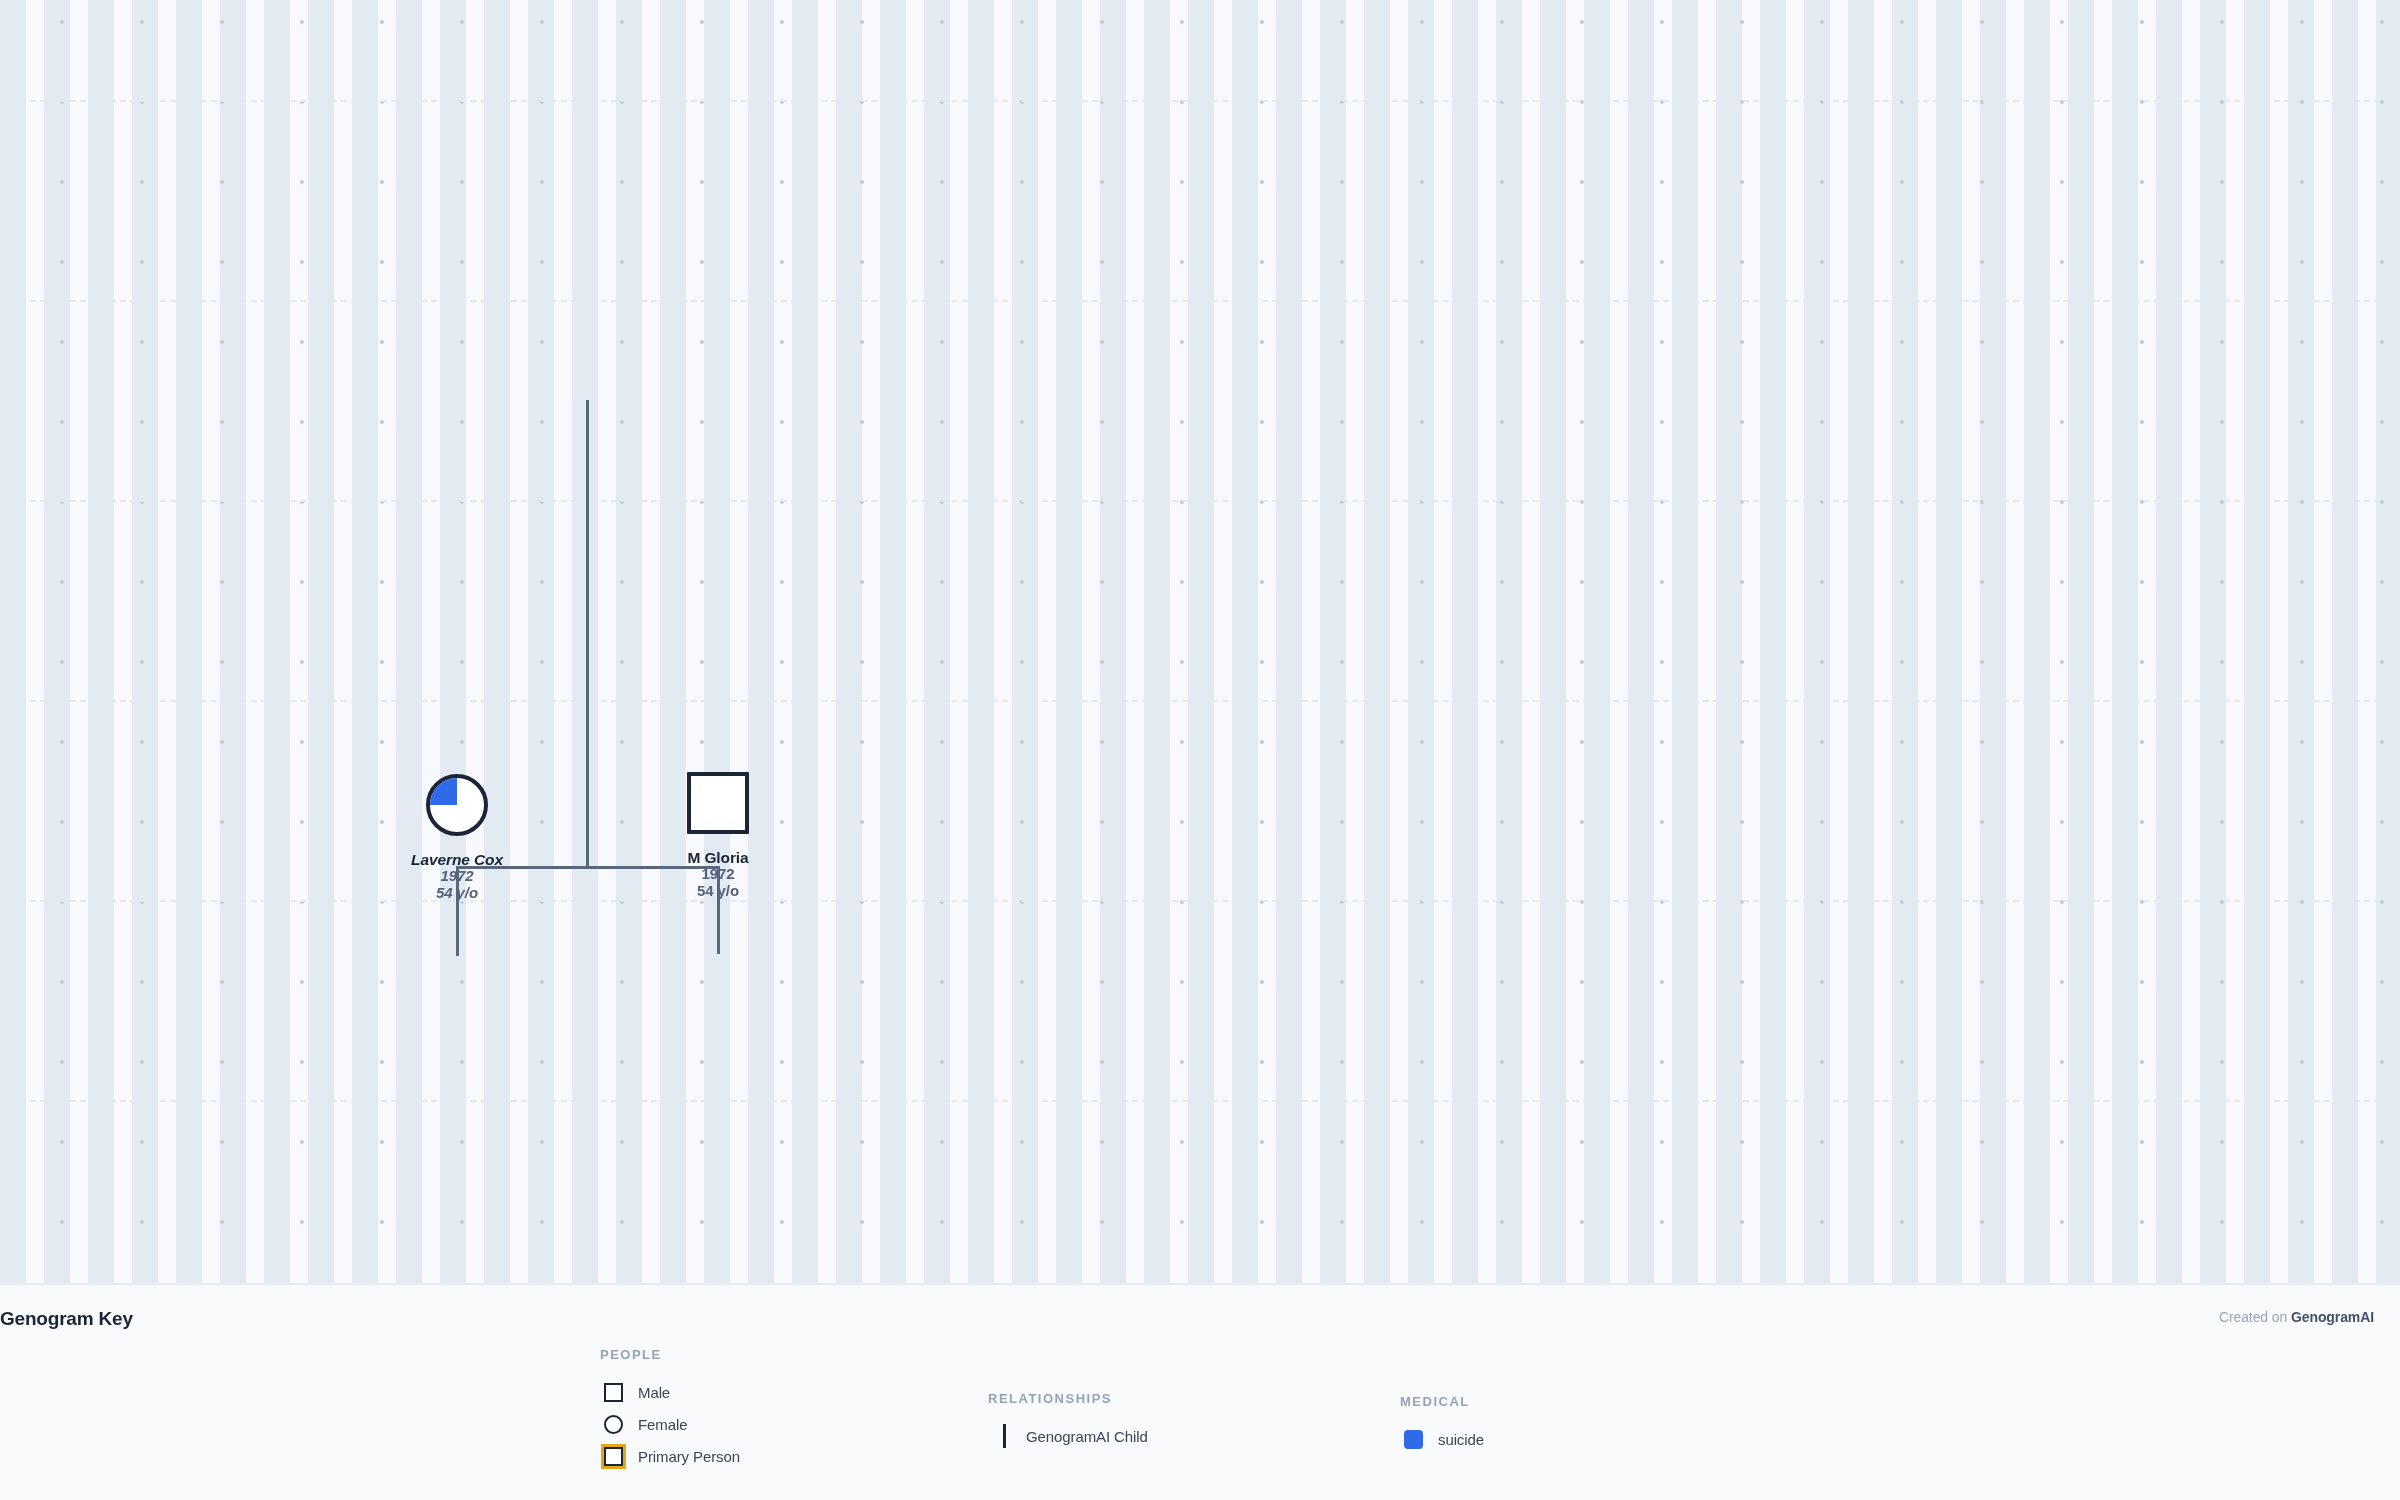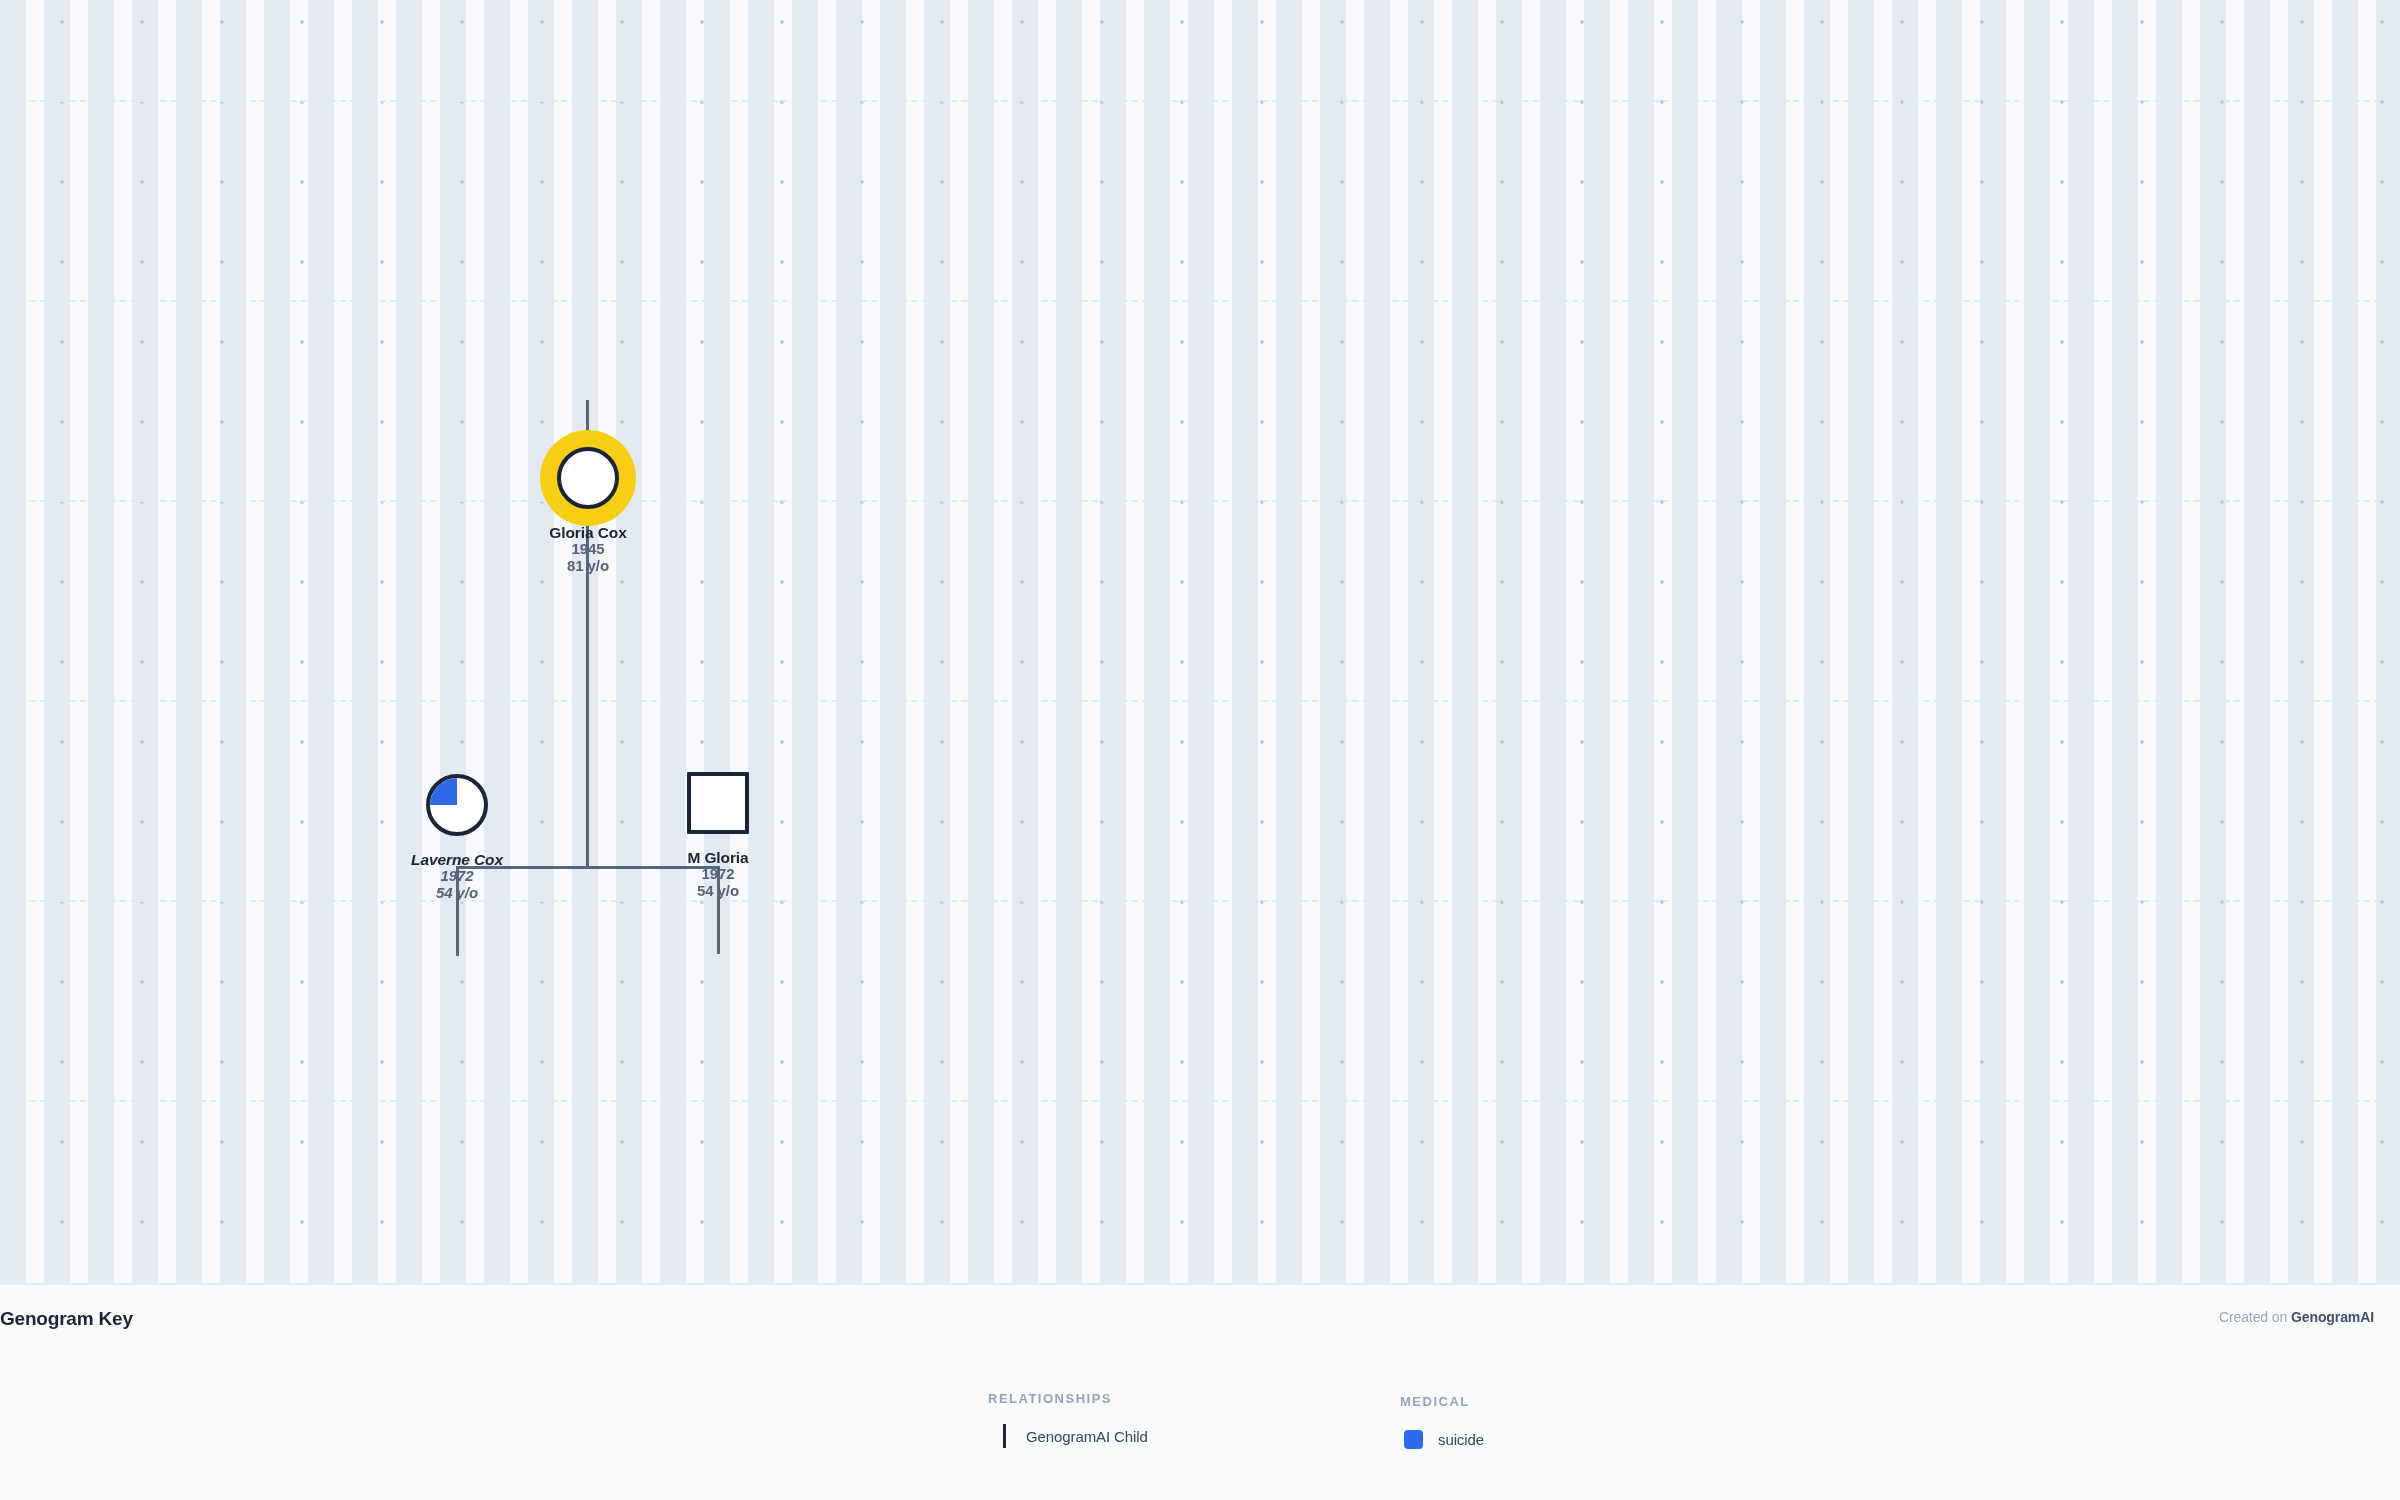--- a/index.html
+++ b/index.html
@@ -228,31 +228,20 @@
     <div class="hline" style="top:500px"></div>
     <div class="hline" style="top:700px"></div>
     <div class="hline" style="top:900px"></div>
     <div class="hline" style="top:1100px"></div>
 
     <div class="conn conn-v" style="left:586px; top:400px;  height:468px;"></div>
     <div class="conn conn-h" style="left:456px; top:866px;  width:264px;"></div>
     <div class="conn conn-v" style="left:456px; top:866px;  height:90px;"></div>
     <div class="conn conn-v" style="left:717px; top:866px;  height:88px;"></div>
 
-    <div class="node" style="left:510px; top:440px; width:156px;">
-      <div class="shape-wrap">
-        <div class="ring"></div>
-        <div class="shape female"></div>
-      </div>
-      <div class="labels">
-        <div class="nm">Gloria Cox</div>
-        <div class="yr">1945</div>
-        <div class="age">81 y/o</div>
-      </div>
-    </div>
 
 
     <div class="node" style="left:379px; top:767px; width:156px;font-style:italic;">
       <div class="shape-wrap">
         <div class="shape female">
           <div class="quad-tl"></div>
         </div>
       </div>
       <div class="labels">
         <div class="nm">Laverne Cox</div>
@@ -271,20 +260,46 @@
         <div class="age">54 y/o</div>
       </div>
     </div>
 
   </div>
 
   <div id="legend">
 
     <div id="legend-title">Genogram Key</div>
 
+    <div class="lg-col people">
+      <div class="lg-head">PEOPLE</div>
+
+      <div class="lg-item">
+        <span class="lg-ic">
+            <i class="ic-square"></i>
+          </span>
+        <span class="lg-label">Male</span>
+      </div>
+
+      <div class="lg-item">
+        <span class="lg-ic">
+            <i class="ic-circle"></i>
+          </span>
+        <span class="lg-label">Female</span>
+      </div>
+
+      <div class="lg-item">
+        <span class="lg-ic">
+            <span class="ic-primary">
+              <i></i>
+            </span>
+          </span>
+        <span class="lg-label">Primary Person</span>
+      </div>
+    </div>
 
     <div class="lg-col relationships">
       <div class="lg-head">RELATIONSHIPS</div>
 
       <div class="lg-item">
         <span class="lg-ic">
             <i class="ic-vline"></i>
           </span>
         <span class="lg-label">GenogramAI Child</span>
       </div>

